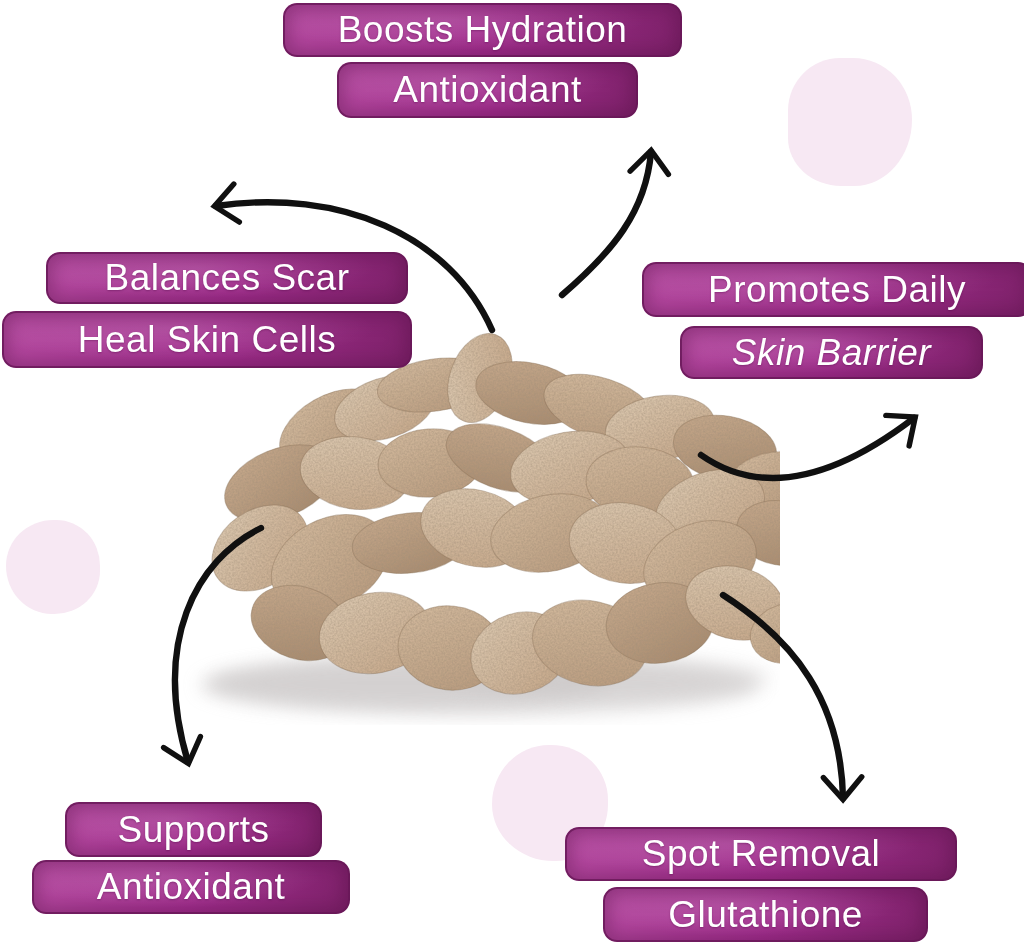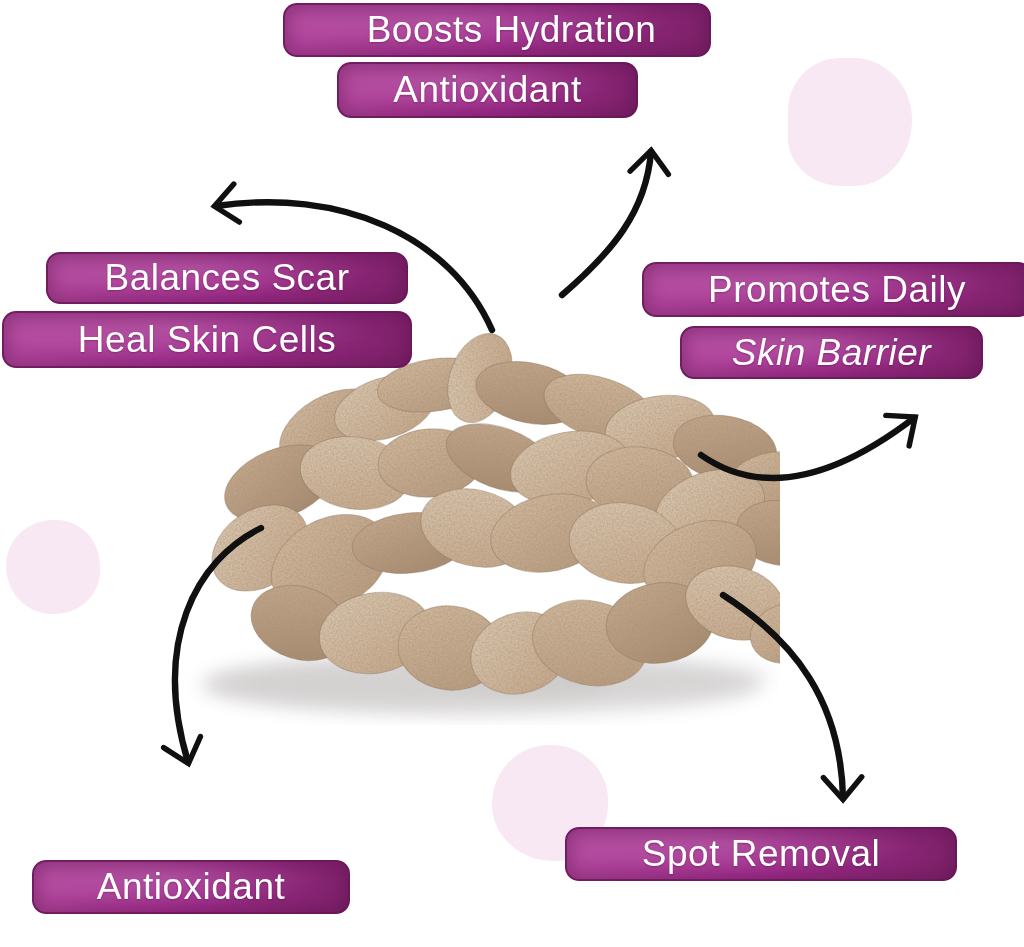--- a/index.html
+++ b/index.html
@@ -23,21 +23,21 @@
     border-radius:14px;
     background:
       radial-gradient(ellipse at 42% 30%, rgba(255,255,255,.14), rgba(255,255,255,0) 60%),
       linear-gradient(115deg, var(--label-fill-light,#b44a9f) 0%, var(--label-fill-mid,#a22e8e) 52%, var(--label-fill-dark,#7c2168) 100%);
     box-shadow:
       inset 0 0 0 2px rgba(104,24,88,.8),
       inset 0 0 18px 6px rgba(84,16,70,.4);
     text-shadow:0 1px 2px rgba(70,0,60,.35);
     white-space:nowrap;
   }
-  .lbl-top-1{left:283px;top:3px;width:399px;height:54px;padding-left:29px;}
+  .lbl-top-1{left:283px;top:3px;width:399px;height:54px;}
   .lbl-top-2{left:337px;top:62px;width:301px;height:56px;}
   .lbl-left-1{left:2px;top:252px;width:362px;height:52px;margin-left:44px;}
   .lbl-left-2{left:2px;top:311px;width:410px;height:57px;}
   .lbl-right-1{left:642px;top:262px;width:390px;height:55px;}
   .lbl-right-2{left:680px;top:326px;width:303px;height:53px;font-style:italic;}
   .lbl-bl-1{left:65px;top:802px;width:257px;height:55px;}
   .lbl-bl-2{left:32px;top:860px;width:318px;height:54px;}
   .lbl-br-1{left:565px;top:827px;width:392px;height:54px;}
   .lbl-br-2{left:603px;top:887px;width:325px;height:55px;}
 
@@ -146,17 +146,19 @@
 
   <div class="pill-label lbl-top-1">Boosts Hydration</div>
   <div class="pill-label lbl-top-2">Antioxidant</div>
 
   <div class="pill-label lbl-left-1">Balances Scar</div>
   <div class="pill-label lbl-left-2">Heal Skin Cells</div>
 
   <div class="pill-label lbl-right-1">Promotes Daily</div>
   <div class="pill-label lbl-right-2">Skin Barrier</div>
 
+  <div class="pill-label lbl-bl-1">Supports</div>
   <div class="pill-label lbl-bl-2">Antioxidant</div>
 
   <div class="pill-label lbl-br-1">Spot Removal</div>
+  <div class="pill-label lbl-br-2">Glutathione</div>
 
 </div>
 
 </body></html>

